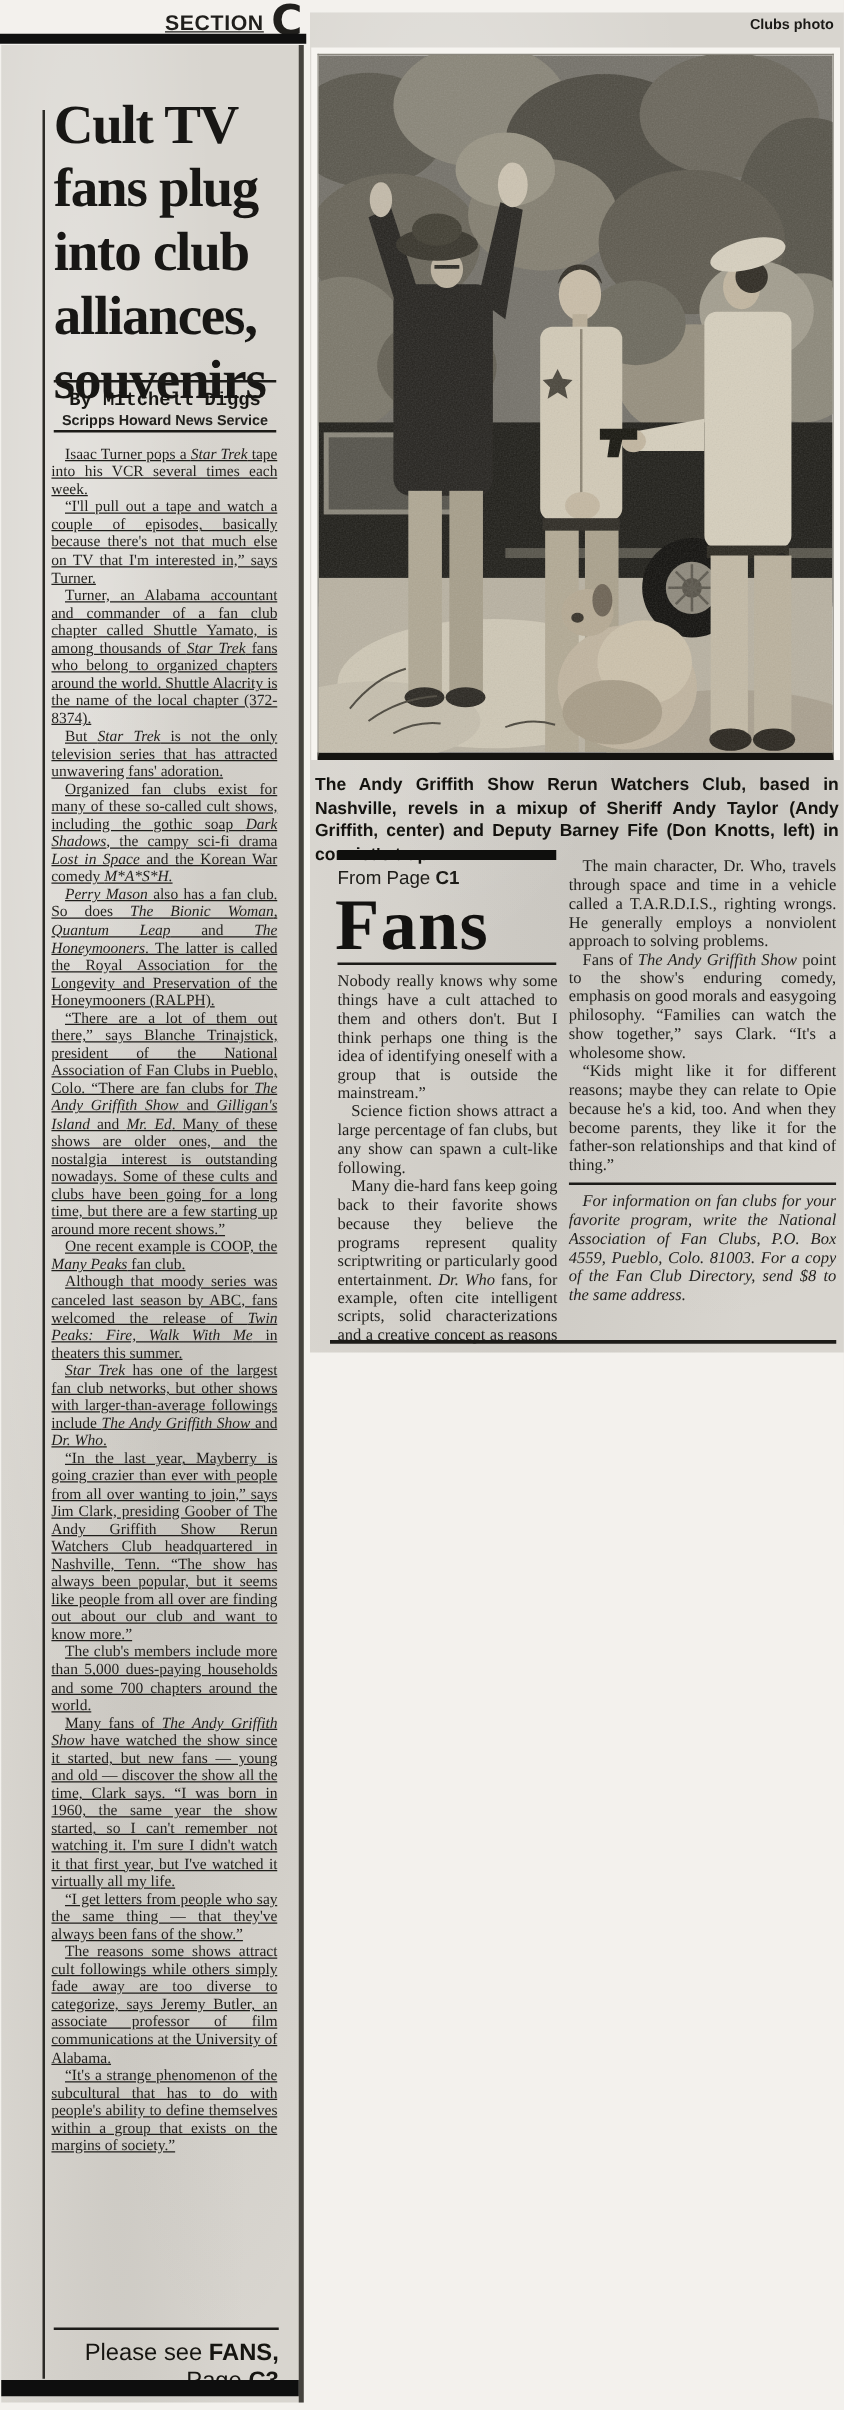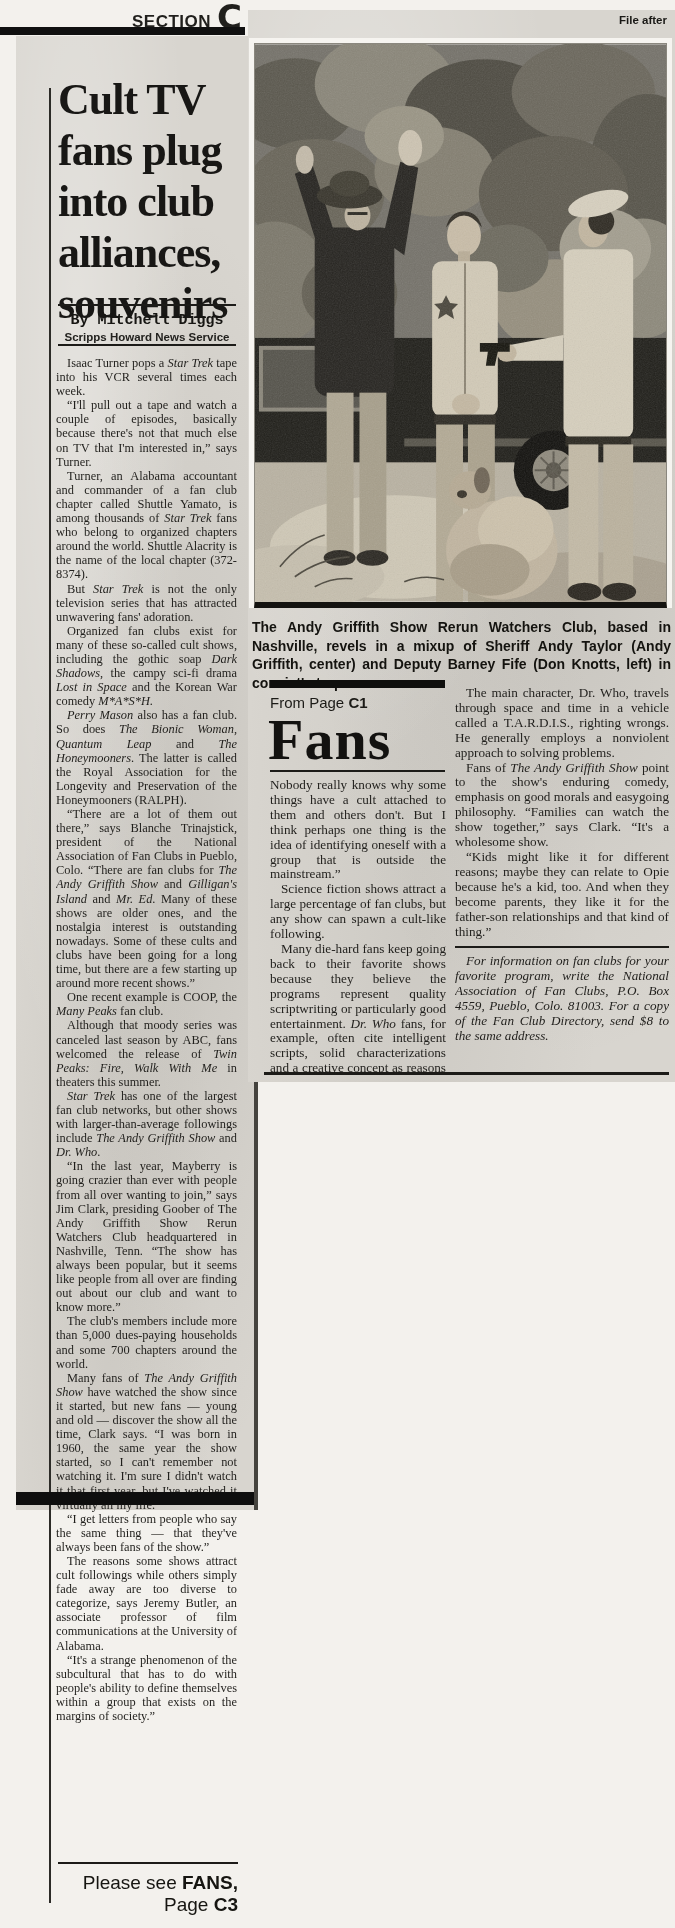--- a/index.html
+++ b/index.html
@@ -10,41 +10,41 @@
   }
   
   .piece{
     position:absolute;
     background:
       radial-gradient(ellipse at 25% 20%, rgba(255,255,255,.30), transparent 45%),
       radial-gradient(ellipse at 75% 55%, rgba(110,107,100,.14), transparent 55%),
       radial-gradient(ellipse at 40% 85%, rgba(125,122,114,.12), transparent 50%),
       #d8d5cf;
   }
-  .left-piece{left:16px;top:36px;width:238px;height:1474px;border-right:4px solid #45433e;}
+  .left-piece{left:1px;top:36px;width:238px;height:1886px;border-right:4px solid #45433e;}
   .right-piece{left:248px;top:10px;width:427px;height:1072px;border-right:2px solid #b4b1aa;}
   
-  .masthead{position:absolute;left:132px;top:2px;width:120px;display:flex;align-items:flex-end;gap:6px;
-            font-family:"Liberation Sans",sans-serif;}
+  .masthead{position:absolute;left:132px;top:2px;width:120px;display:flex;align-items:flex-start;gap:6px;
+            font-family:"Liberation Sans",sans-serif;text-decoration:underline;}
   .masthead .word{font-size:17px;font-weight:bold;letter-spacing:.5px;margin-top:7px;}
   .masthead .letter{font-size:34px;font-weight:900;line-height:30px;font-family:"DejaVu Sans",sans-serif;}
   .top-bar{position:absolute;left:0;top:27px;width:245px;height:8px;background:#101010;}
   .bottom-bar{position:absolute;left:0;bottom:5px;width:100%;height:13px;background:#0e0e0e;}
   .inner-rule{position:absolute;left:33px;top:52px;width:2px;height:1815px;background:#2c2b27;}
   
   .headline{position:absolute;left:42px;top:38px;width:185px;
             font-size:44px;font-weight:bold;line-height:51px;letter-spacing:-1px;color:#181715;}
   .rule{background:#1c1b18;height:2px;}
   .byline-rule-top{position:absolute;left:42px;top:268px;width:178px;}
   .byline-block{position:absolute;left:42px;top:276px;width:178px;text-align:center;}
   .byline{font-size:15px;font-weight:bold;color:#171613;font-family:Liberation Mono, monospace;}
   .news-service{font-family:"Liberation Sans",sans-serif;font-size:11.5px;font-weight:bold;color:#23221f;margin-top:2px;}
   .byline-rule-bottom{position:absolute;left:42px;top:308px;width:178px;}
   .body-col{position:absolute;left:40px;top:320px;width:181px;height:1498px;overflow:hidden;
-            font-size:12.4px;line-height:14.1px;text-align:justify;}
+            font-size:12.4px;line-height:14.1px;text-align:justify;text-decoration:underline;}
   .body-col p{margin:0;text-indent:11px;}
   .jump-notice-rule{position:absolute;left:42px;top:1826px;width:180px;}
   .jump-notice{position:absolute;left:22px;top:1836px;width:200px;text-align:right;
                font-family:"Liberation Sans",sans-serif;font-size:19px;color:#161511;}
   
   .file-photo{position:absolute;right:8px;top:4px;font-family:"Liberation Sans",sans-serif;
               font-size:11.5px;font-weight:bold;color:#1a1916;}
   .photo-frame{position:absolute;left:1px;top:28px;width:423px;background:#f6f4f0;padding:5px 5px 0 5px;box-sizing:border-box;}
   .photo-frame svg{display:block;border:1px solid #8a877e;border-bottom:6px solid #141310;}
   .caption{position:absolute;left:4px;top:608px;width:419px;
@@ -113,21 +113,21 @@
         <p>The reasons some shows attract cult followings while others simply fade away are too diverse to categorize, says Jeremy Butler, an associate professor of film communications at the University of Alabama.</p>
         <p>“It's a strange phenomenon of the subcultural that has to do with people's ability to define themselves within a group that exists on the margins of society.”</p>
       </div>
 
     <div class="rule jump-notice-rule"></div>
     <div class="jump-notice">Please see <b>FANS,</b> Page <b>C3</b></div>
     <div class="bottom-bar"></div>
   </div>
 
   <div class="piece right-piece">
-    <div class="file-photo">File after</div>
+    <div class="file-photo">Clubs photo</div>
 
     <div class="photo-frame">
       <svg width="411" height="558" viewBox="0 0 413 560" xmlns="http://www.w3.org/2000/svg" role="img">
         <defs>
           <filter id="grain">
               <feTurbulence type="fractalNoise" baseFrequency="0.85" numOctaves="2"></feTurbulence>
               <feColorMatrix type="saturate" values="0"></feColorMatrix>
             </filter>
         </defs>
 

